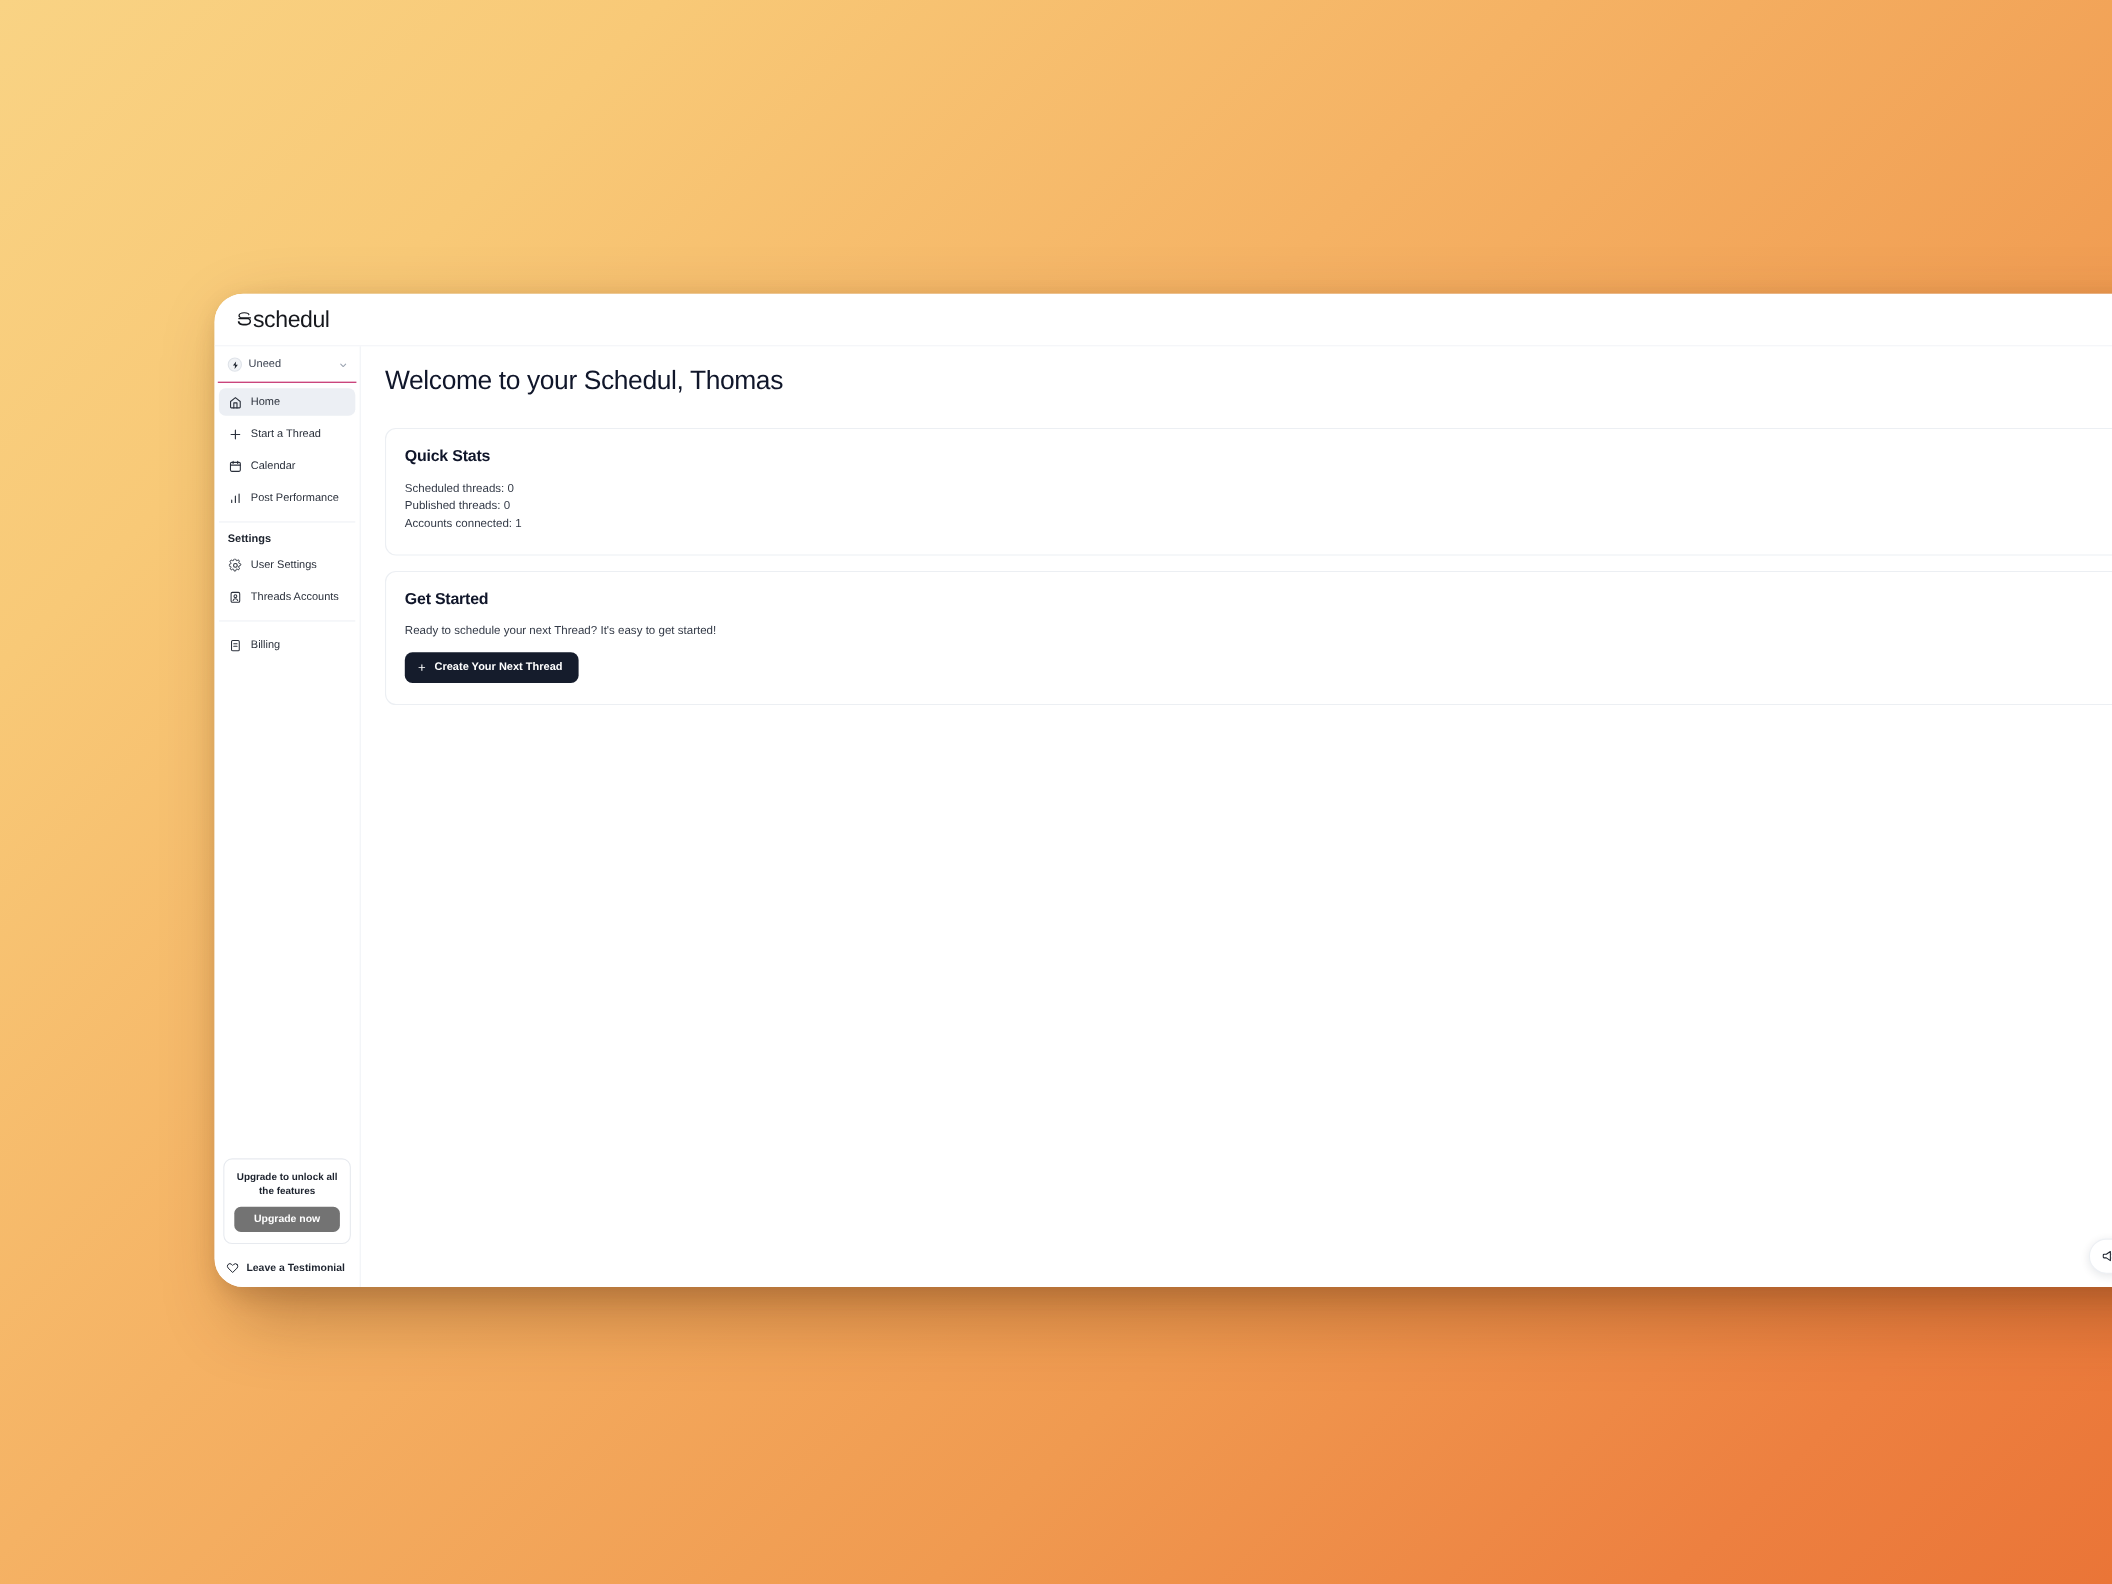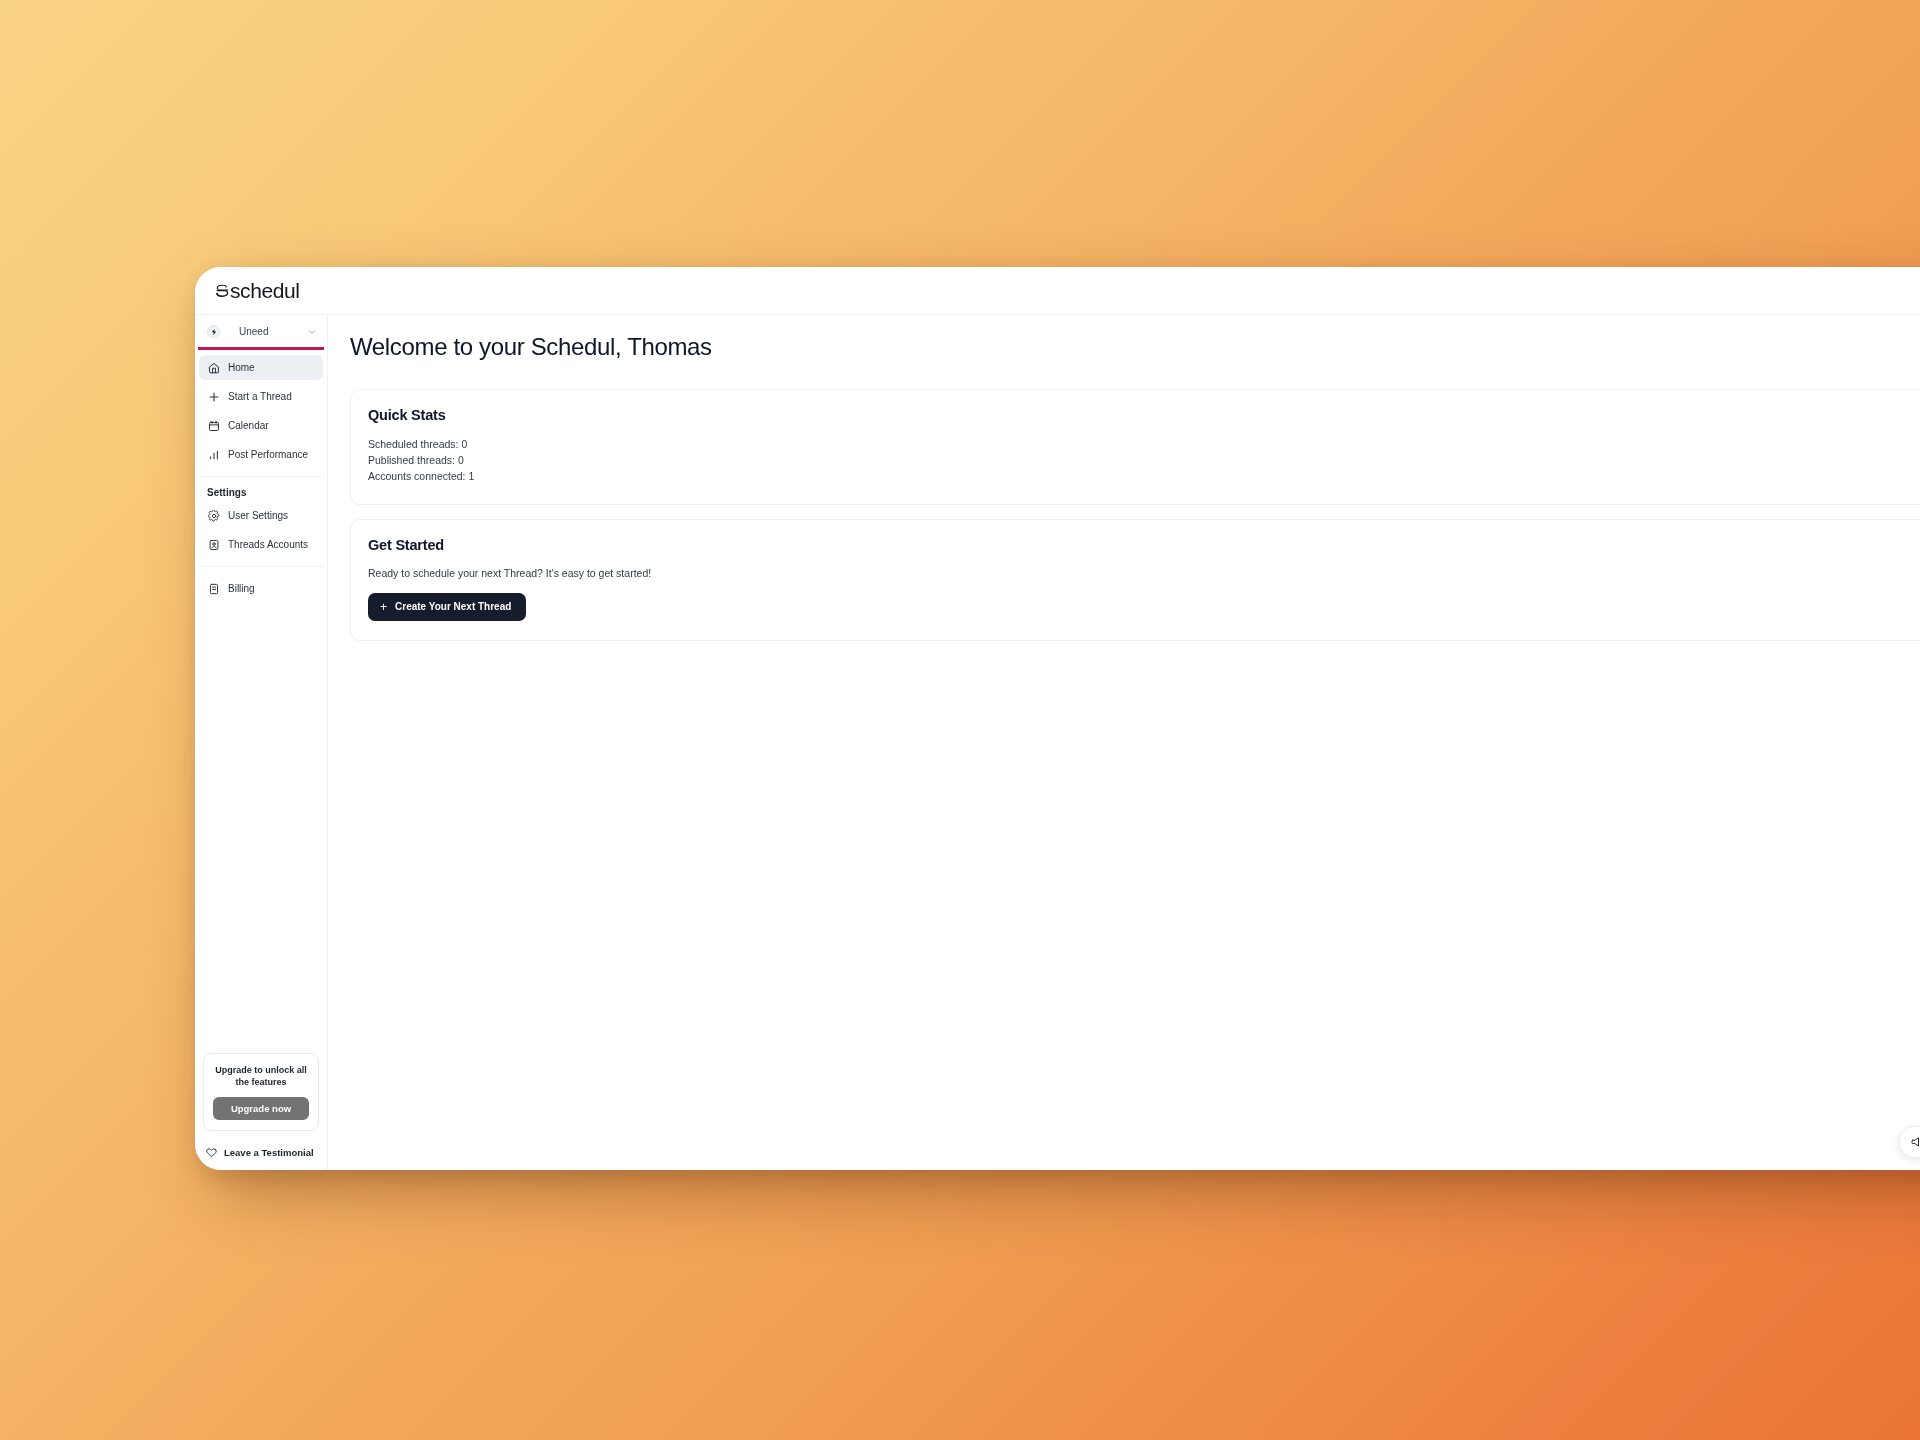--- a/index.html
+++ b/index.html
@@ -105,24 +105,24 @@
     display: flex;
     flex-direction: column;
     padding: 0;
     background: #fff;
     position: relative;
   }
 
   .workspace {
     display: flex;
     align-items: center;
-    gap: 19px;
+    gap: 6px;
     padding: 10px 8px 9px 9px;
     cursor: pointer;
-    border-bottom: 3px solid #be185d;
+    border-bottom: 1px solid #be185d;
     margin: 0 3px;
   }
   .ws-logo {
     width: 13px; height: 13px;
     border-radius: 50%;
     background: #f1f3f6;
     border: 1px solid #dfe3e9;
     display: flex; align-items: center; justify-content: center;
     flex-shrink: 0;
   }

